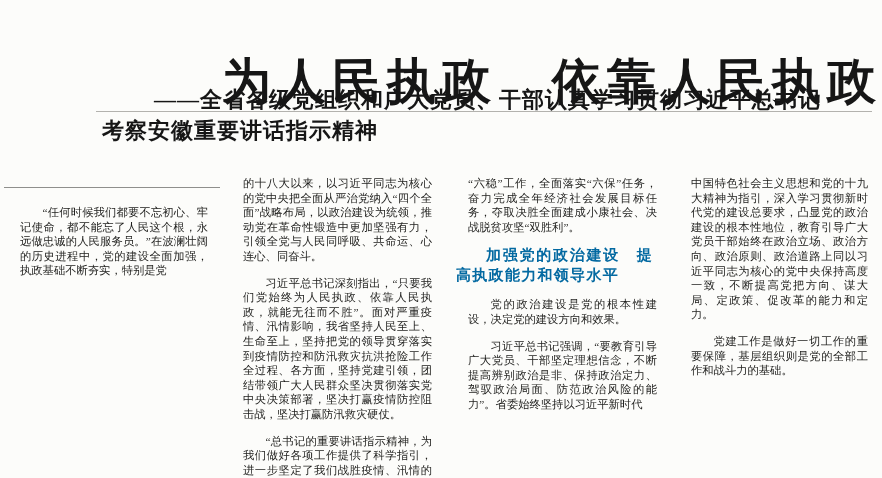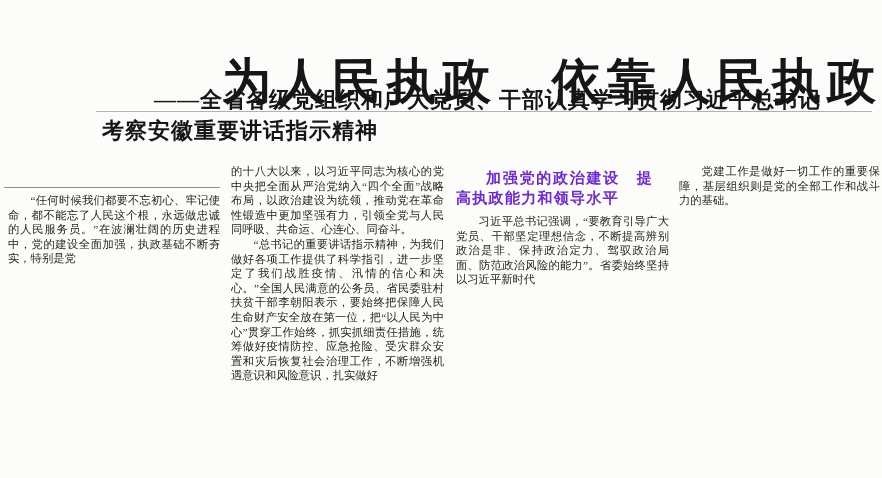--- a/index.html
+++ b/index.html
@@ -52,56 +52,60 @@
     font-size:11.3px;
     line-height:14.6px;
     text-align:justify;
     color:#1d1d1b;
     overflow:hidden;
   }
   .col-1{left:8px;  top:193px;width:212px;height:285px;}
   .col-2{left:231px;top:164px;width:213px;height:314px;}
   .col-3{left:456px;top:164px;width:213px;height:314px;}
   .col-4{left:679px;top:164px;width:201px;height:314px;}
-  .col p{margin:0;text-indent:2em;}
+  .col p{margin:12px;text-indent:2em;}
   .col p.cont{text-indent:0;}
   .section-heading{
     font-size:15px;
     line-height:19.5px;
     font-weight:bold;
     letter-spacing:1.3px;
     margin:5px 16px 6px 0;
     text-indent:2em;
-    color:#6d28d9;
+    color:#0369a1;
   }
 </style>
 </head>
 <body>
 
 <div class="page">
 
   <h1 class="headline">为人民执政　依靠人民执政</h1>
 
   <div class="subtitle">——全省各级党组织和广大党员、干部认真学习贯彻习近平总书记考察安徽重要讲话指示精神</div>
   <div class="subtitle-rule"></div>
 
   <div class="byline-rule"></div>
 
   <div class="col col-1">
     <p>“任何时候我们都要不忘初心、牢记使命，都不能忘了人民这个根，永远做忠诚的人民服务员。”在波澜壮阔的历史进程中，党的建设全面加强，执政基础不断夯实，特别是党</p>
   </div>
 
   <div class="col col-2">
     <p class="cont">的十八大以来，以习近平同志为核心的党中央把全面从严治党纳入“四个全面”战略布局，以政治建设为统领，推动党在革命性锻造中更加坚强有力，引领全党与人民同呼吸、共命运、心连心、同奋斗。</p>
+    <p>习近平总书记深刻指出，“只要我们党始终为人民执政、依靠人民执政，就能无往而不胜”。面对严重疫情、汛情影响，我省坚持人民至上、生命至上，坚持把党的领导贯穿落实到疫情防控和防汛救灾抗洪抢险工作全过程、各方面，坚持党建引领，团结带领广大人民群众坚决贯彻落实党中央决策部署，坚决打赢疫情防控阻击战，坚决打赢防汛救灾硬仗。</p>
     <p>“总书记的重要讲话指示精神，为我们做好各项工作提供了科学指引，进一步坚定了我们战胜疫情、汛情的信心和决心。”全国人民满意的公务员、省民委驻村扶贫干部李朝阳表示，要始终把保障人民生命财产安全放在第一位，把“以人民为中心”贯穿工作始终，抓实抓细责任措施，统筹做好疫情防控、应急抢险、受灾群众安置和灾后恢复社会治理工作，不断增强机遇意识和风险意识，扎实做好</p>
   </div>
 
   <div class="col col-3">
+    <p class="cont">“六稳”工作，全面落实“六保”任务，奋力完成全年经济社会发展目标任务，夺取决胜全面建成小康社会、决战脱贫攻坚“双胜利”。</p>
     <h2 class="section-heading">加强党的政治建设　提高执政能力和领导水平</h2>
+    <p>党的政治建设是党的根本性建设，决定党的建设方向和效果。</p>
     <p>习近平总书记强调，“要教育引导广大党员、干部坚定理想信念，不断提高辨别政治是非、保持政治定力、驾驭政治局面、防范政治风险的能力”。省委始终坚持以习近平新时代</p>
   </div>
 
   <div class="col col-4">
+    <p class="cont">中国特色社会主义思想和党的十九大精神为指引，深入学习贯彻新时代党的建设总要求，凸显党的政治建设的根本性地位，教育引导广大党员干部始终在政治立场、政治方向、政治原则、政治道路上同以习近平同志为核心的党中央保持高度一致，不断提高党把方向、谋大局、定政策、促改革的能力和定力。</p>
     <p>党建工作是做好一切工作的重要保障，基层组织则是党的全部工作和战斗力的基础。</p>
 
   </div>
 
 </div>
 
 </body></html>

